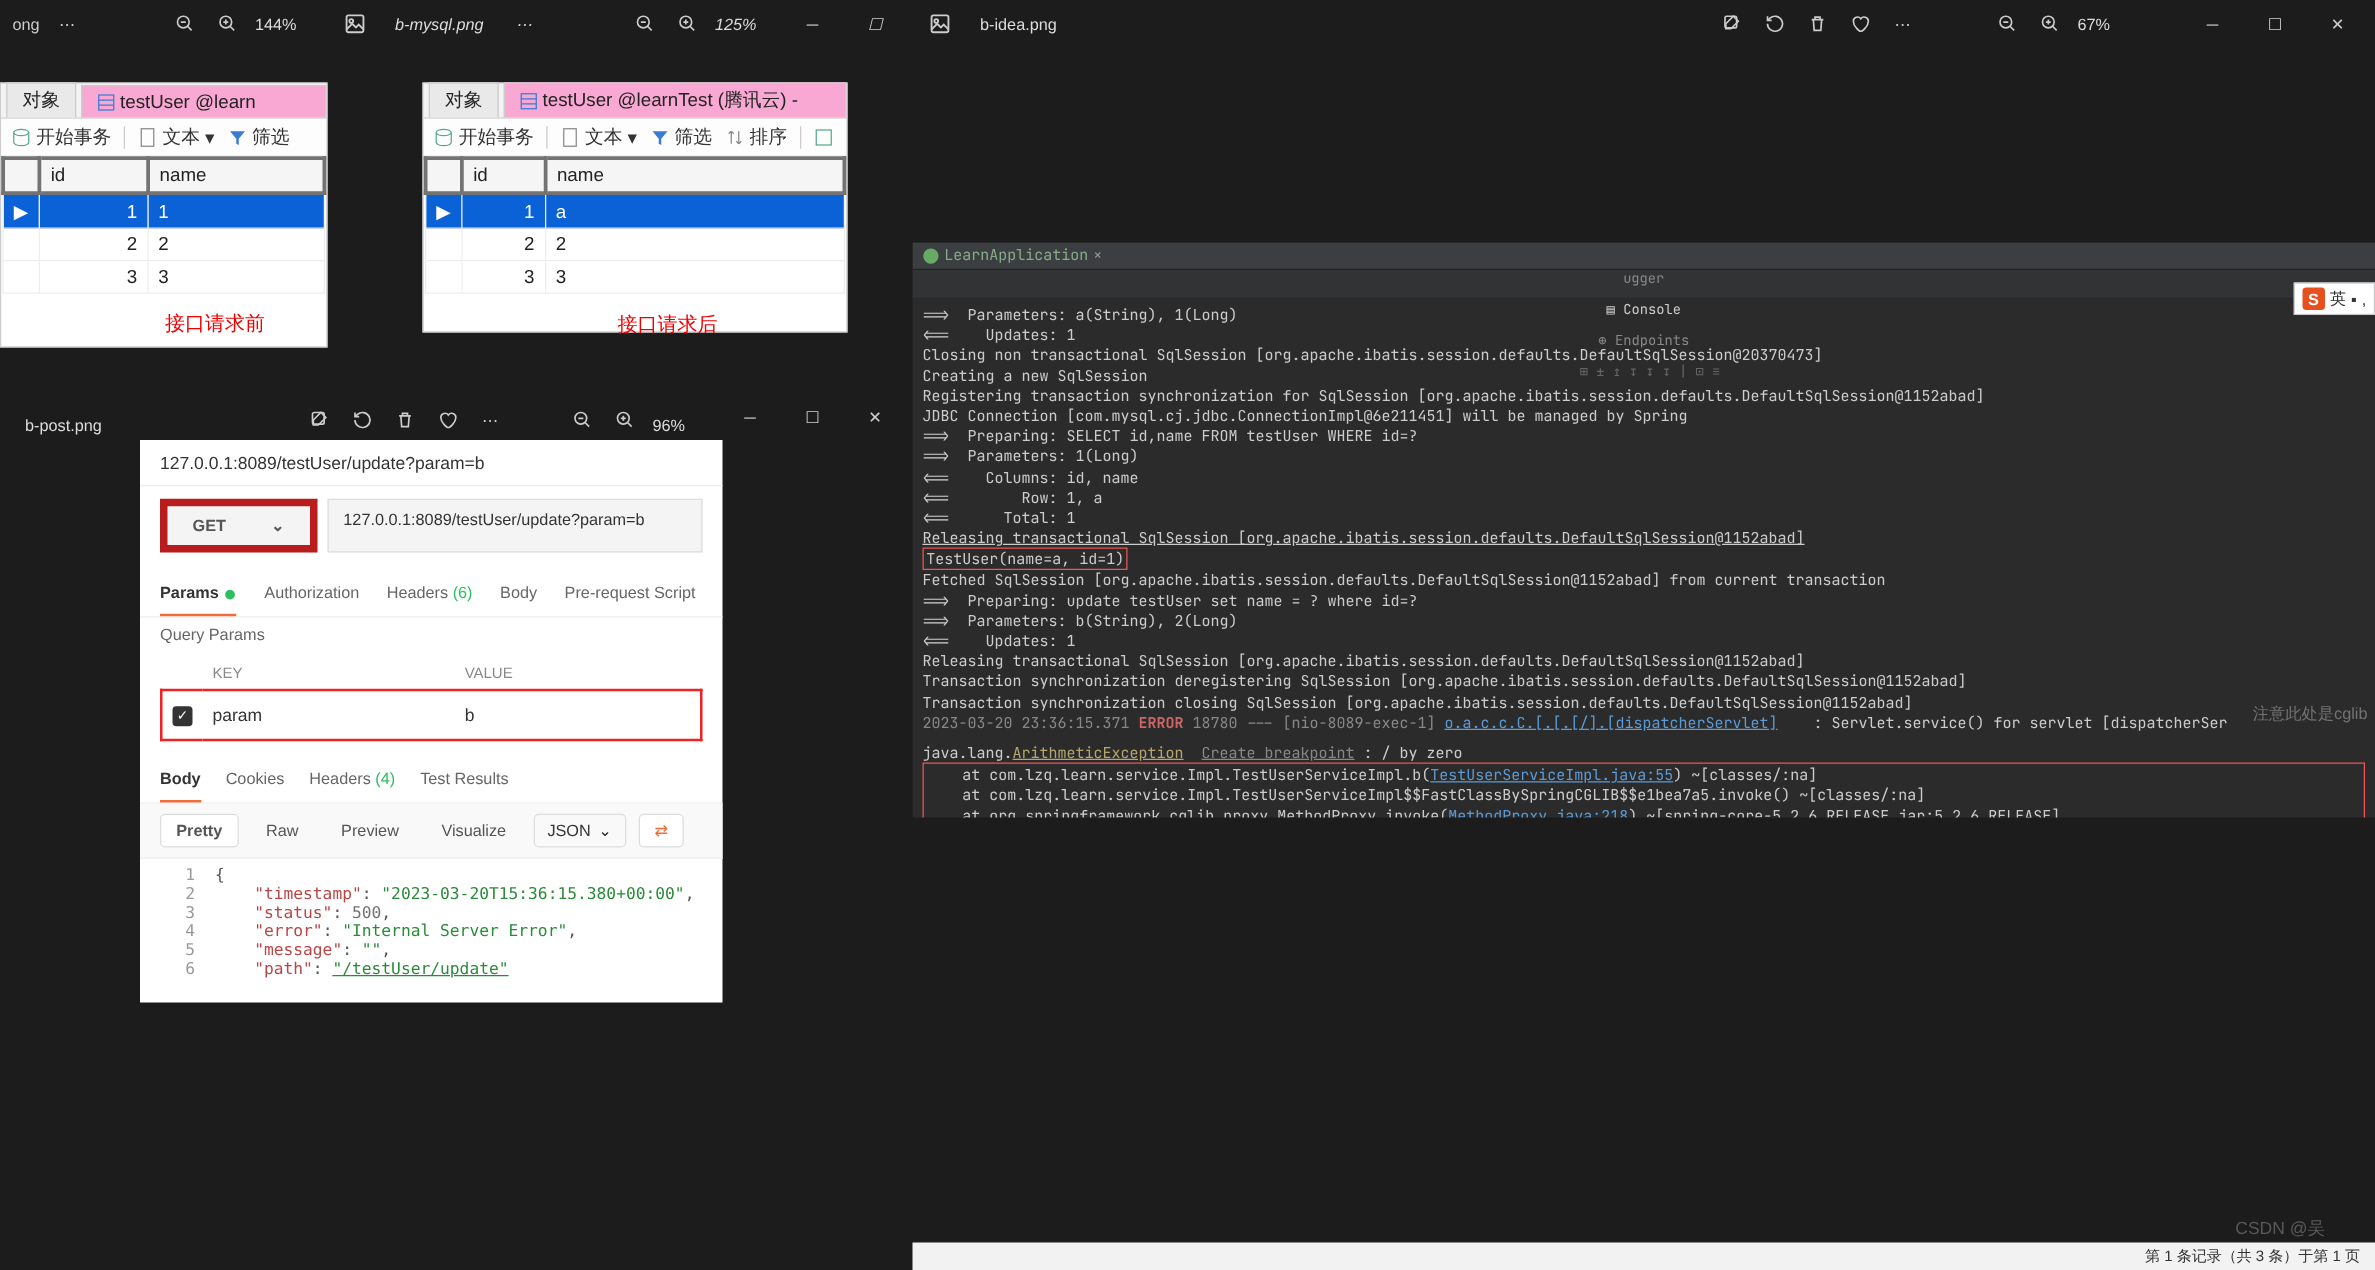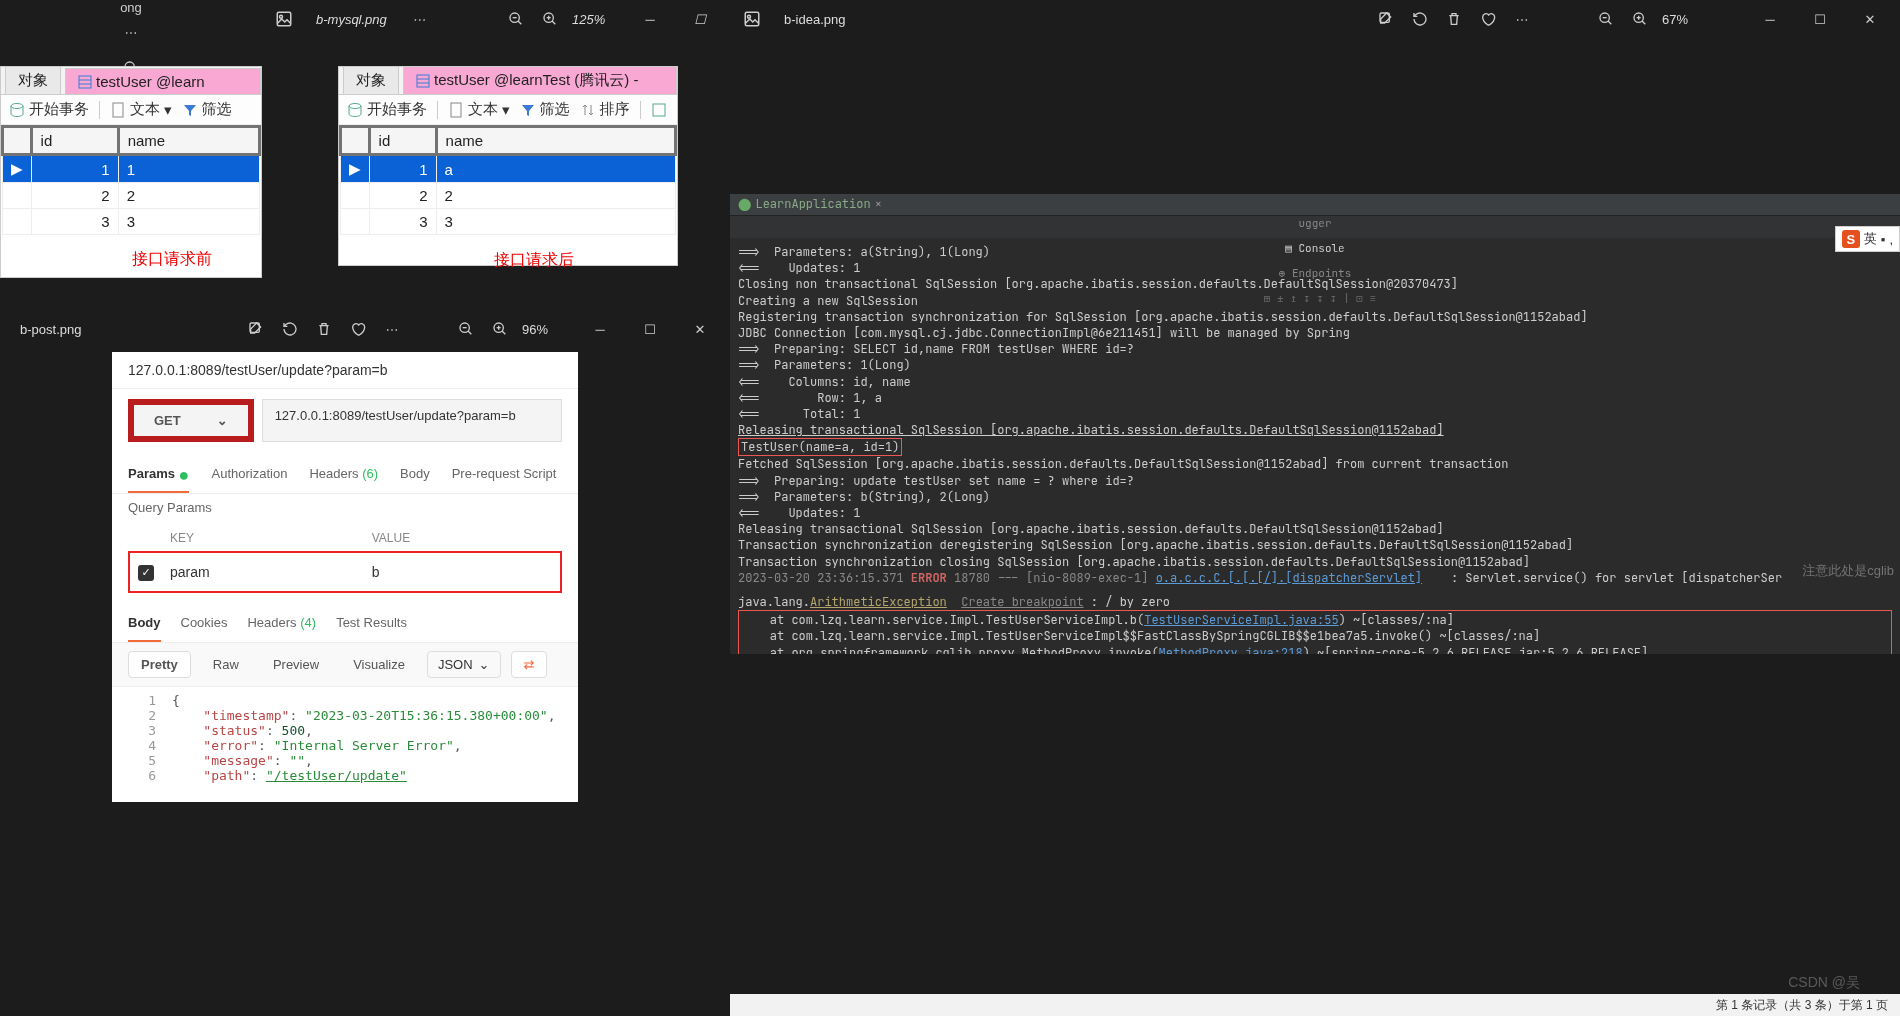--- a/index.html
+++ b/index.html
@@ -47,21 +47,21 @@
     .pm-body-tab { padding: 6px 0 10px; color: #666;}
     .pm-body-tab.active { border-bottom: 2px solid #f26b3a; color: #333; font-weight: 600;}
     .pm-res-toolbar { display: flex; gap: 10px; padding: 8px 16px; align-items: center; background: #f9f9f9; border-bottom: 1px solid #eee;}
     .pm-chip { background: #fff; border: 1px solid #ddd; padding: 5px 12px; border-radius: 4px; color: #555;}
     .pm-chip.active { background: #fff; font-weight:600;}
     .pm-sel { border:1px solid #ddd; padding:5px 10px; border-radius:4px; display:flex; gap:6px; align-items:center;}
     .json-viewer { font-family: Consolas, monospace; padding: 6px 16px; font-size: 13px; }
     .json-viewer .ln { color: #999; display: inline-block; width: 28px; text-align: right; margin-right: 16px; user-select:none;}
     .j-key { color: #b94545; }
     .j-str { color: #2a8c3a; }
-    .j-num { color: #14532d; }
+    .j-num { color: #737373; }
     .j-punc { color: #555; }
 
     
     .idea { position: absolute; background: #2b2b2b; color: #bbb; font-family: Consolas, 'JetBrains Mono', monospace; font-size: 12px; line-height: 1.35; overflow: hidden;}
     .idea-tabs { height: 22px; background: #3c3f41; display: flex; align-items: center; padding: 0 8px; gap: 14px; font-size: 12px; border-bottom: 1px solid #222;}
     .idea-tab { color: #8a8; display:flex; align-items:center; gap:4px;}
     .idea-tb2 { height: 22px; background: #313335; display: flex; align-items: center; padding: 0 8px; gap: 10px; color: #888; font-size: 11px; flex-direction: column;}
     .idea-console { padding: 6px 8px; white-space: pre; }
     .c-gray { color: #888; }
     .c-white { color: #ccc; }
@@ -79,21 +79,21 @@
     .ime-s { background:#e6501e; color:#fff; width:18px; height:18px; border-radius:3px; display:flex; align-items:center; justify-content:center; font-weight:bold;}
 
     .chk { width:16px; height:16px; background:#333; border-radius:3px; display:inline-flex; align-items:center; justify-content:center; color:#fff; font-size:11px;}
     
     svg { display: block; }
     .divider { width:1px; height:18px; background:#555;}
   </style>
 </head>
 <body>
 
-<div class="titlebar" style="left:0; top:0; width:262px;flex-direction:column;">
+<div class="titlebar" style="left:0; top:0; width:262px;">
   <span>ong</span>
   <span class="icon-btn">⋯</span>
   <span style="flex:1"></span>
   <span class="icon-btn">
       <svg width="16" height="16" viewBox="0 0 24 24" fill="none" stroke="currentColor" stroke-width="2">
         <circle cx="10" cy="10" r="7"></circle>
         <line x1="15" y1="15" x2="20" y2="20"></line>
         <line x1="7" y1="10" x2="13" y2="10"></line>
       </svg>
     </span>
@@ -320,21 +320,21 @@
     <tr>
           <td class="row-cursor"></td>
           <td style="text-align:right">3</td>
           <td>3</td>
         </tr>
   </tbody>
     </table>
 </div>
 <div class="annot" style="left:494px; top:250px;">接口请求后</div>
 
-<div class="titlebar" style="left:0; top:310px; width:730px;">
+<div class="titlebar" style="left:0; top:310px; width:730px;align-items:flex-end;">
   <span class="fname">b-post.png</span>
   <span style="flex:1"></span>
   <span class="icon-btn">
       <svg width="16" height="16" viewBox="0 0 24 24" fill="none" stroke="currentColor" stroke-width="2">
         <rect x="3" y="3" width="14" height="14" rx="2"></rect>
         <path d="M13 3l6 6-9 9H4v-6z"></path>
       </svg>
     </span>
   <span class="icon-btn">
       <svg width="16" height="16" viewBox="0 0 24 24" fill="none" stroke="currentColor" stroke-width="2">

